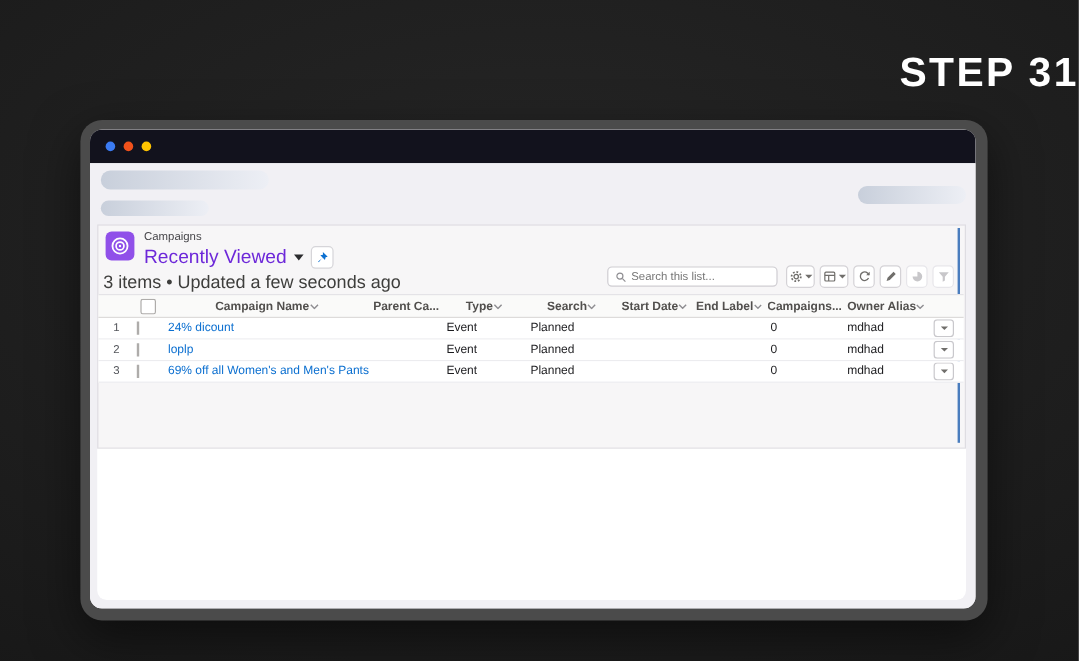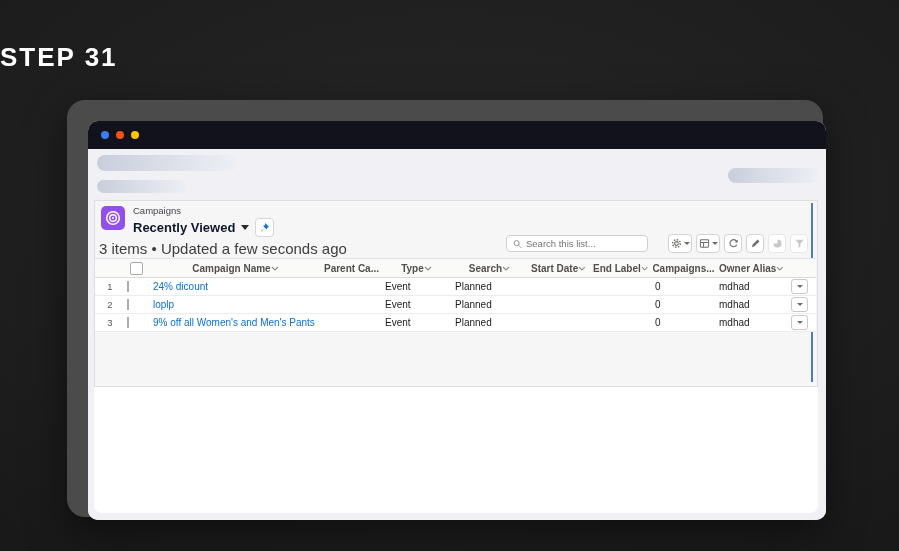--- a/index.html
+++ b/index.html
@@ -2,27 +2,27 @@
 <html><head>
 <meta charset="utf-8">
 <style>
   html,body{margin:0;padding:0;}
   body{
     width:899px;height:551px;position:relative;overflow:hidden;
     background:radial-gradient(130% 120% at 50% 35%, #262626 0%, #1b1b1b 55%, #111 100%);
     font-family:"Liberation Sans", sans-serif;
   }
   .step-title{
-    position:absolute;top:42px;left:0;width:100%;text-align:left;
-    color:#fff;font-size:26px;font-weight:bold;letter-spacing:2px;
+    position:absolute;top:42px;left:0;width:100%;text-align:right;
+    color:#fff;font-size:34px;font-weight:bold;letter-spacing:2px;
   }
   
   .window{
     position:absolute;left:67px;top:100px;width:756px;height:417px;
-    background:#4b4b4b;border-radius:18px;padding:21px;box-sizing:border-box;
+    background:#4b4b4b;border-radius:18px;padding:8px;box-sizing:border-box;
     box-shadow:0 14px 40px rgba(0,0,0,.5);
   }
   .window-inner{width:738px;height:399px;border-radius:10px;overflow:hidden;background:#f1f0f4;}
   .titlebar{height:28px;background:#12121d;display:flex;align-items:center;padding-left:13px;gap:7px;}
   .dot{width:8px;height:8px;border-radius:50%;}
   .dot-blue{background:#3b7bf3;}
   .dot-red{background:#f1511b;}
   .dot-yellow{background:#ffc400;}
   .content{position:relative;height:371px;background:#f1f0f4;}
 
@@ -36,33 +36,33 @@
   .panel{
     position:absolute;left:6px;top:51px;width:724px;height:187px;
     background:#f7f6f7;border:1px solid #dedde2;box-sizing:border-box;
   }
   .scroll-line{position:absolute;right:4px;top:2px;bottom:4px;width:2px;background:#4a7dbe;}
 
   .entity{position:absolute;left:6px;top:5px;display:flex;gap:8px;}
   .obj-icon{width:24px;height:24px;border-radius:5px;background:#9050e9;display:flex;align-items:center;justify-content:center;}
   .obj-label{font-size:9.5px;color:#47464a;line-height:10px;}
   .view-row{display:flex;align-items:center;gap:6px;margin-top:2px;}
-  .view-name{font-size:13px;font-weight:bold;color:#0f172a;}
+  .view-name{font-size:16px;font-weight:normal;color:#6d28d9;}
   .caret-down{width:0;height:0;border-left:4px solid transparent;border-right:4px solid transparent;border-top:5px solid #2b2b2e;}
   .pin-btn{width:17px;height:17px;border:1px solid #d6d5d9;border-radius:4px;background:#fff;display:flex;align-items:center;justify-content:center;}
 
   .btn-group{position:absolute;right:10px;top:5px;display:flex;}
   .btn{height:19px;padding:0 10px;background:#fff;border:1px solid #d4d2d6;font-size:10.5px;color:#0b6fd0;display:flex;align-items:center;}
   .btn-first{border-radius:4px 0 0 4px;}
   .btn-last{border-radius:0 4px 4px 0;margin-left:-1px;}
 
   .meta{position:absolute;left:4px;top:39px;font-size:15px;color:#3e3e3c;}
 
   .controls{position:absolute;right:9px;top:33px;display:flex;gap:4px;align-items:center;}
-  .search{width:128px;height:15px;border:1px solid #cfcdd2;border-radius:4px;background:#fff;display:flex;align-items:center;padding:0 6px;gap:4px;margin-right:16px;}
+  .search{width:128px;height:15px;border:1px solid #cfcdd2;border-radius:4px;background:#fff;display:flex;align-items:center;padding:0 6px;gap:4px;margin-right:3px;}
   .search input{border:none;outline:none;font-size:9.5px;width:100%;color:#706e6b;background:transparent;padding:0;}
   .icon-btn{width:22px;height:17px;border:1px solid #d4d2d6;border-radius:4px;background:#fff;display:flex;align-items:center;justify-content:center;gap:2px;}
   .icon-btn.narrow{width:16px;}
   .icon-btn .mini-caret{width:0;height:0;border-left:3px solid transparent;border-right:3px solid transparent;border-top:3.5px solid #706e6b;}
   .icon-btn.disabled{border-color:#e7e6ea;}
 
   
   .table{position:absolute;left:0;top:57px;width:721px;}
   .thead,.trow{display:grid;grid-template-columns:30px 26px 172px 60px 70px 76px 62px 62px 64px 72px 25px;align-items:center;}
   .thead{height:18px;background:#fafaf9;border-top:1px solid #e4e3e7;border-bottom:1px solid #dddbda;}
@@ -257,21 +257,21 @@
             <div class="td">
                 <span class="action-btn">
                   <span class="mini-caret" style="border-left:3px solid transparent;border-right:3px solid transparent;border-top:3.5px solid #706e6b;width:0;height:0;display:block;"></span>
                 </span>
               </div>
           </div>
 
           <div class="trow">
             <div class="td num">3</div>
             <div class="td"><span class="checkbox"></span></div>
-            <div class="td"><a href="#" class="link">9% off all Women's and Men's Pants</a></div>
+            <div class="td"><a href="#" class="link">69% off all Women's and Men's Pants</a></div>
             <div class="td"></div>
             <div class="td">Event</div>
             <div class="td">Planned</div>
             <div class="td"></div>
             <div class="td"></div>
             <div class="td">0</div>
             <div class="td">mdhad</div>
             <div class="td">
                 <span class="action-btn">
                   <span class="mini-caret" style="border-left:3px solid transparent;border-right:3px solid transparent;border-top:3.5px solid #706e6b;width:0;height:0;display:block;"></span>

